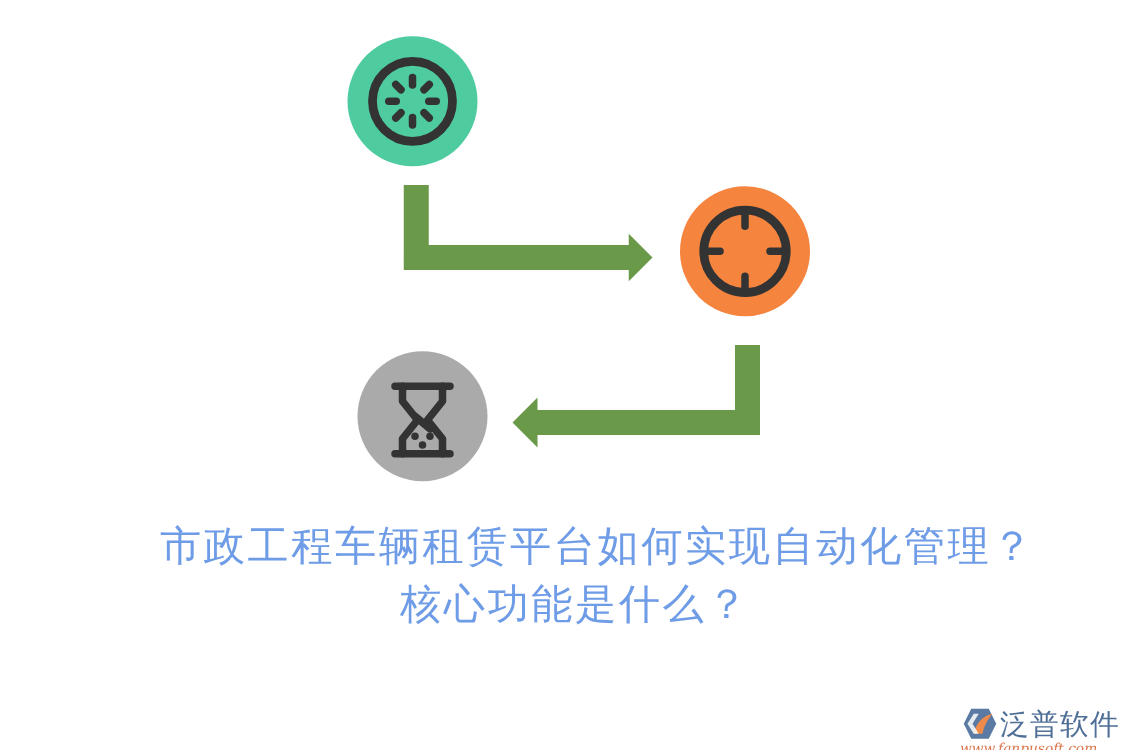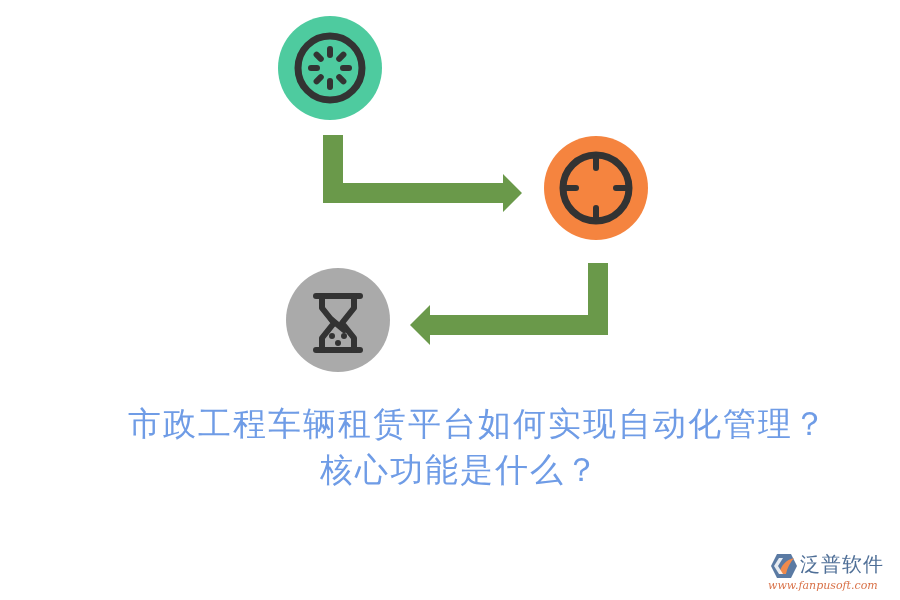--- a/index.html
+++ b/index.html
@@ -1,23 +1,23 @@
 <!DOCTYPE html>
 <html><head>
   <meta charset="utf-8">
   <style>
     html, body { margin: 0; padding: 0; background: #ffffff; }
     body { width: 900px; height: 600px; position: relative; overflow: hidden; font-family: "DejaVu Serif", "Liberation Serif", serif; }
-    .stage { position: absolute; left: 0; top: 0; width: 900px; height: 477px; }
+    .stage { position: absolute; left: 0; top: 13px; width: 900px; height: 477px; }
     .circle { position: absolute; border-radius: 50%; display: flex; align-items: center; justify-content: center; }
     .title { position: absolute; left: 0; width: 900px; text-align: center; color: #6f9ce6; font-size: 33px; letter-spacing: 2px; line-height: 44px; }
     .t1 { top: 402px; left: 28px; }
     .t2 { top: 448px; left: 10px; }
     .logo { position: absolute; left: 768px; top: 551px; width: 128px; height: 44px; }
-    .logo-name { position: absolute; left: 32px; top: 0px; font-family: "DejaVu Sans", "Liberation Sans", sans-serif; font-size: 20px; color: #4f6f97; letter-spacing: 1px; white-space: nowrap; }
+    .logo-name { position: absolute; left: 32px; top: 0px; font-family: "DejaVu Sans", "Liberation Sans", sans-serif; font-size: 23px; color: #4f6f97; letter-spacing: 1px; white-space: nowrap; }
     .logo-url { position: absolute; left: 0px; top: 28px; font-family: "DejaVu Serif", "Liberation Serif", serif; font-size: 11px; color: #d9734a; white-space: nowrap; font-style: italic; }
     .logo-mark { position: absolute; left: 2px; top: 2px; width: 28px; height: 26px; }
   </style>
 </head>
 <body>
 
 <div class="stage">
 
   <svg width="900" height="600" style="position:absolute;left:0;top:0">
     <polygon points="323,135 343,135 343,183 503,183 503,174 522,193 503,212 503,203 323,203" fill="#6a994a"></polygon>

